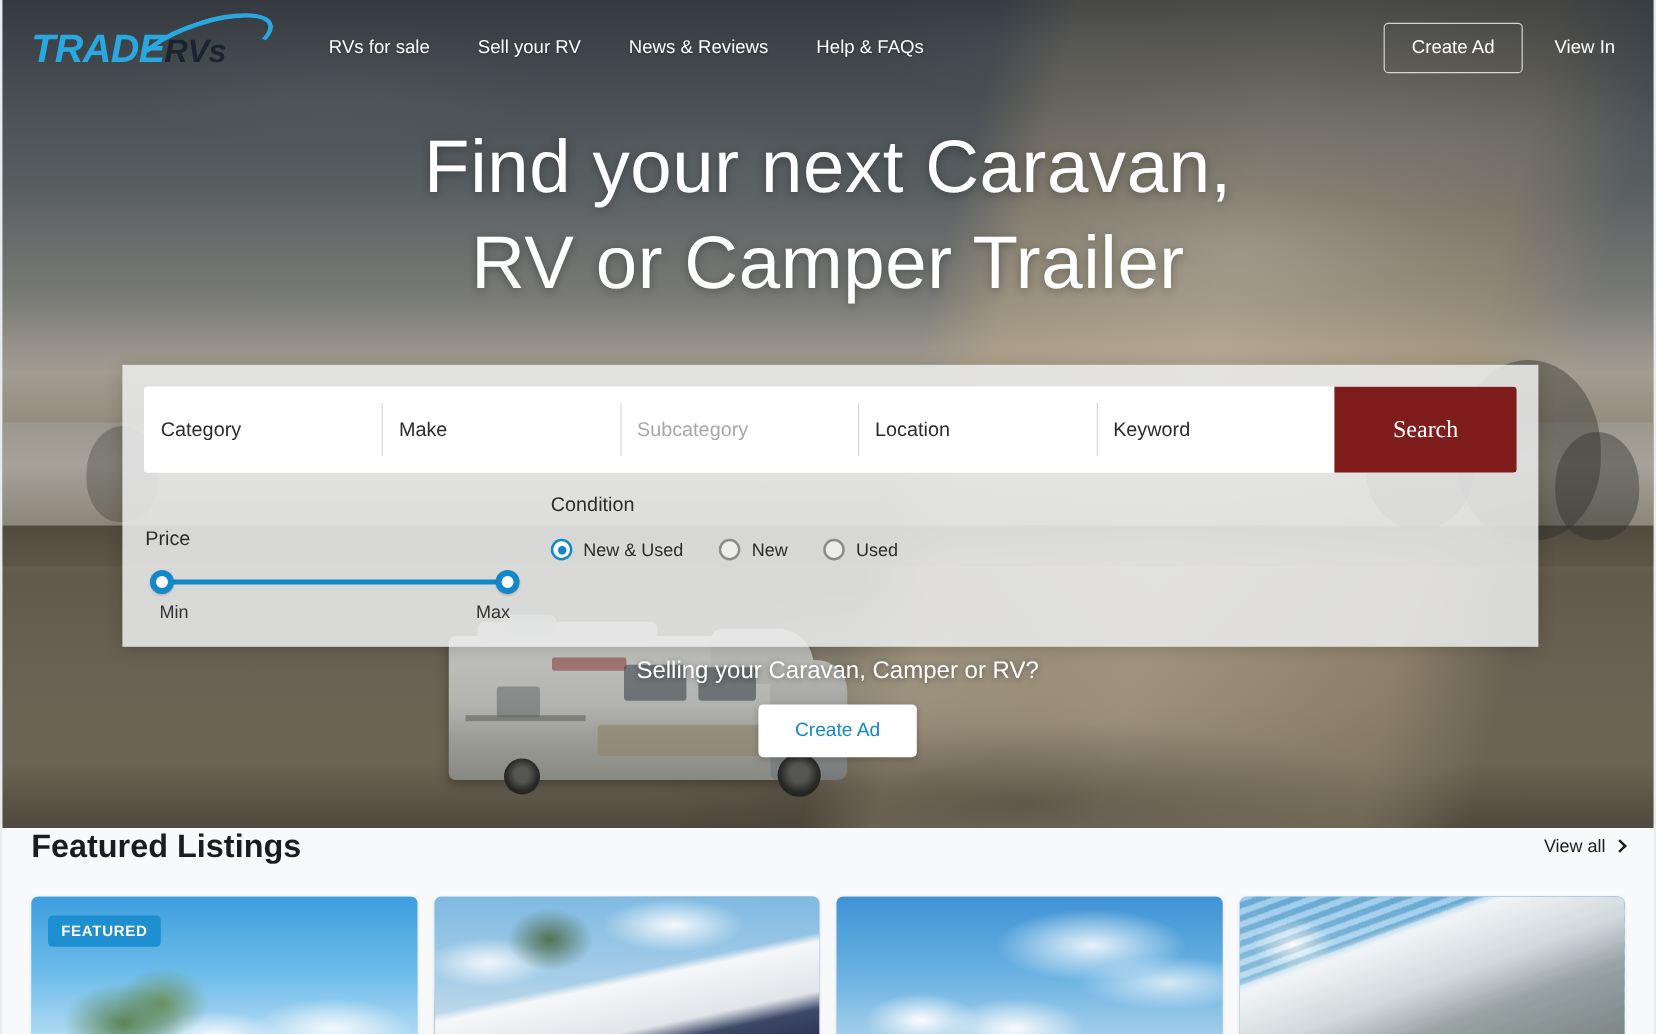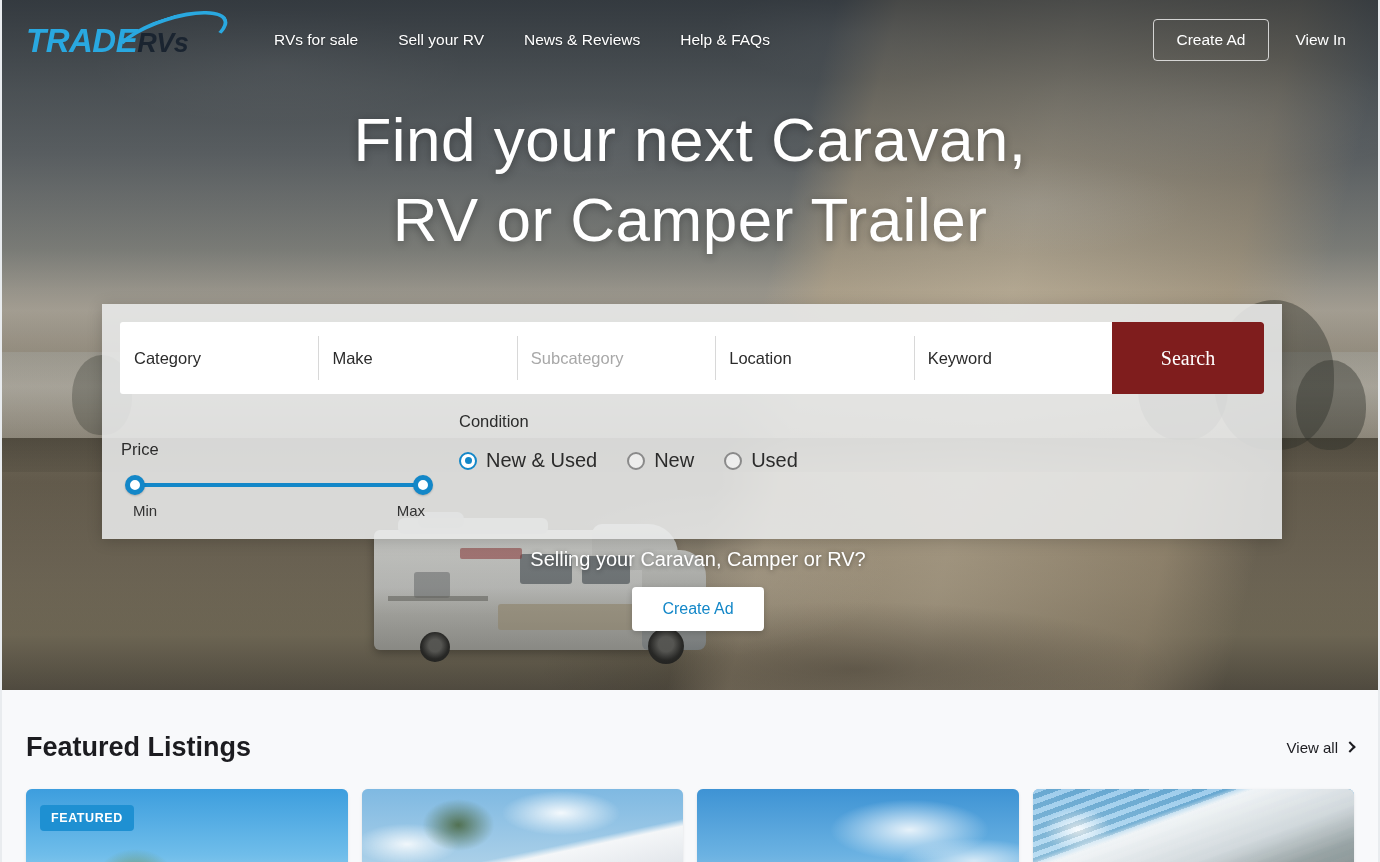--- a/index.html
+++ b/index.html
@@ -409,21 +409,21 @@
     display: flex;
     align-items: center;
     gap: 30px;
     margin-top: 2px;
   }
   .radio-item {
     display: flex;
     align-items: center;
     gap: 9px;
     cursor: pointer;
-    font-size: 20px;
+    font-size: 15px;
     color: #2b2b2b;
   }
   .radio-dot {
     width: 18px; height: 18px;
     border-radius: 50%;
     border: 2px solid #8a8a8a;
     background: rgba(255,255,255,0.55);
     position: relative;
     flex: 0 0 auto;
   }
@@ -471,21 +471,20 @@
   .featured {
     position: relative;
     background: #F8F9FB;
     height: 172px;
     padding: 0 24px;
   }
   .featured-header {
     display: flex;
     align-items: center;
     justify-content: space-between;
-    padding-top: 42px;
   }
   .featured-title {
     font-size: 27px;
     font-weight: bold;
     color: #1c1c20;
   }
   .view-all {
     display: flex;
     align-items: center;
     gap: 8px;

